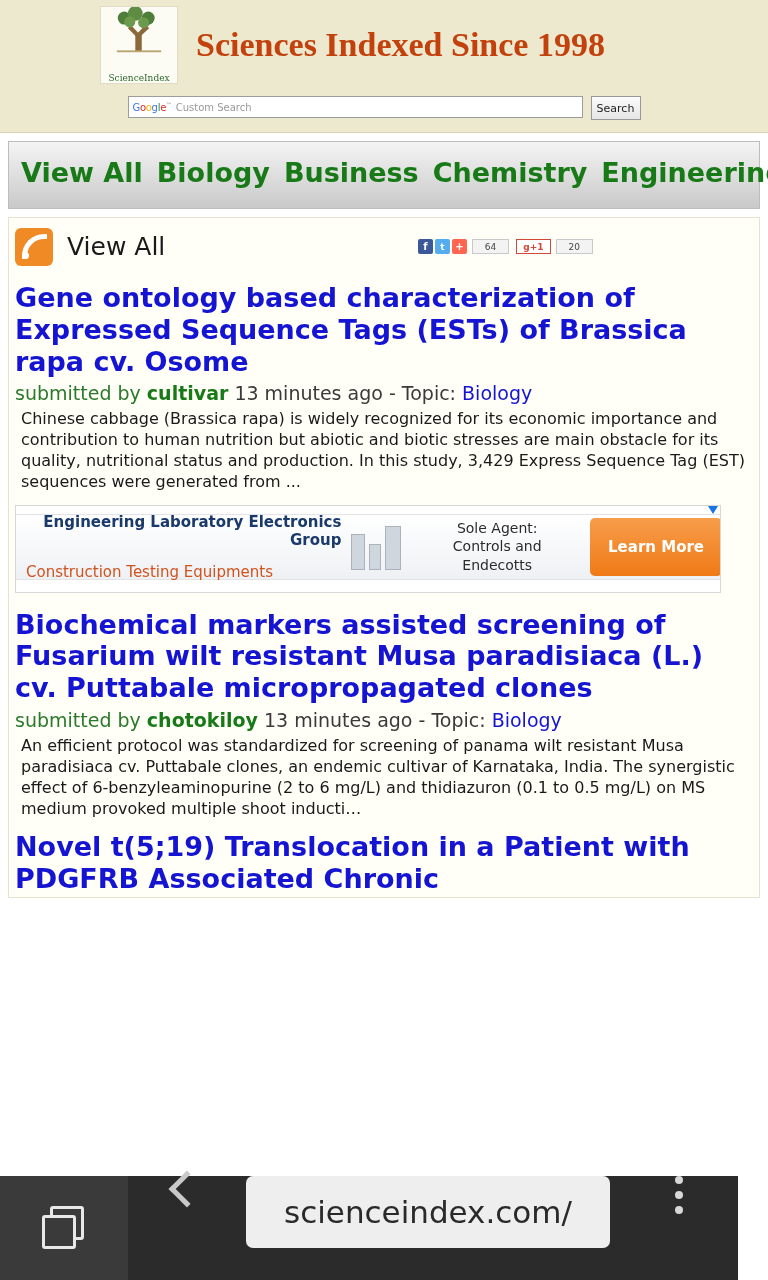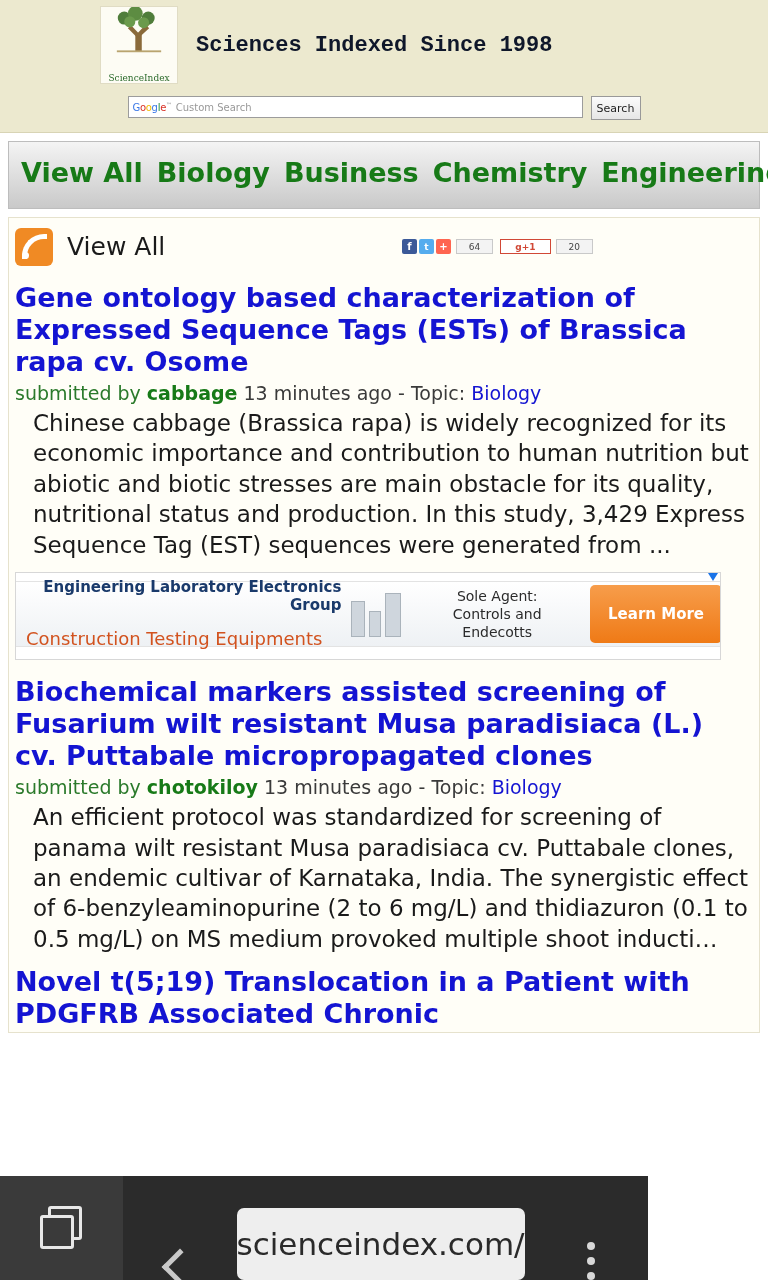--- a/index.html
+++ b/index.html
@@ -42,24 +42,24 @@
   }
   .logo svg { display: block; }
   .logo-text {
     font-size: 9px;
     color: #2c6b2c;
     font-family: "DejaVu Serif", serif;
     margin-top: 18px;
     letter-spacing: 0px;
   }
   .site-title {
-    font-size: 22px;
+    font-size: 34px;
     font-weight: bold;
-    color: #0f172a;
-    font-family: Liberation Mono, monospace;
+    color: #c2410c;
+    font-family: Liberation Serif, serif;
     margin-left: 18px;
     white-space: nowrap;
   }
   .search-row {
     display: flex;
     align-items: stretch;
     justify-content: center;
     margin-top: 12px;
   }
   .search-box {
@@ -174,21 +174,21 @@
     padding: 0 12px;
     display: flex; align-items: center;
     margin-left: 3px;
   }
   .gplus {
     height: 15px;
     border: 1px solid #d14836;
     color: #d14836;
     background: #fff;
     font-size: 9px;
-    padding: 0 14px;
+    padding: 0 6px;
     display: flex; align-items: center;
     margin-left: 5px;
     font-weight: bold;
   }
 
   .article { padding: 2px 0 0 0; }
   .art-title {
     font-size: 27px;
     font-weight: bold;
     color: #1414d2;
@@ -201,25 +201,25 @@
     color: #2b7a2b;
     font-family: "DejaVu Sans", sans-serif;
     margin: 4px 0 2px 0;
     line-height: 1.3;
   }
   .art-meta .user { font-weight: bold; color: #177a17; }
   .art-meta .dash { color: #3a3a3a; }
   .art-meta .topic-lbl { color: #3a3a3a; }
   .art-meta .topic { color: #1414d2; }
   .art-body {
-    font-size: 23px;
+    font-size: 16px;
     color: #1a1a1a;
     line-height: 1.32;
     font-family: "DejaVu Sans", sans-serif;
-    margin: 2px 0 0 18px;
+    margin: 2px 0 0 6px;
   }
 
   
   .ad {
     margin: 12px 0 6px 0;
     width: 706px;
     height: 88px;
     border: 1px solid #d7d7d7;
     background: #fff;
     position: relative;
@@ -230,21 +230,21 @@
     left: 0; top: 8px;
     width: 706px; height: 66px;
     background: linear-gradient(#ffffff, #eef1f4);
     border-top: 1px solid #e3e3e3;
     border-bottom: 1px solid #e3e3e3;
     display: flex;
     align-items: center;
   }
   .ad-left { padding-left: 10px; width: 330px; }
   .ad-l1 { font-size: 15px; font-weight: bold; color: #1a3a6b; font-family: "DejaVu Sans", sans-serif; text-align: right; }
-  .ad-l2 { font-size: 18px; color: #d2521e; margin-top: 14px; font-family: "DejaVu Sans", sans-serif; }
+  .ad-l2 { font-size: 15px; color: #d2521e; margin-top: 14px; font-family: "DejaVu Sans", sans-serif; }
   .ad-img { width: 78px; height: 58px; position: relative; }
   .ad-img .b1, .ad-img .b2, .ad-img .b3 {
     position: absolute; bottom: 6px; background: #cfd6dd; border: 1px solid #aab3bb;
   }
   .ad-img .b1 { left: 10px; width: 14px; height: 36px; }
   .ad-img .b2 { left: 28px; width: 12px; height: 26px; }
   .ad-img .b3 { left: 44px; width: 16px; height: 44px; }
   .ad-mid {
     width: 160px;
     text-align: center;
@@ -275,24 +275,24 @@
     width: 0; height: 0;
     border-left: 5px solid transparent;
     border-right: 5px solid transparent;
     border-top: 8px solid #1a73e8;
   }
 
   
   .bottombar {
     position: absolute;
     left: 0; bottom: 0;
-    width: 648px; height: 104px;
+    width: 738px; height: 104px;
     background: #2b2b2b;
     display: flex;
-    align-items: flex-end;
+    align-items: flex-start;
   }
   .bb-tabs {
     width: 128px;
     height: 104px;
     background: #3a3a3a;
     display: flex; align-items: center; justify-content: center;
   }
   .tab-icon {
     width: 44px; height: 44px;
     position: relative;
@@ -381,21 +381,21 @@
         <div class="cnt">64</div>
         <div class="gplus">g+1</div>
         <div class="cnt">20</div>
       </div>
     </div>
 
     <div class="article">
       <a class="art-title" href="#" style="text-decoration:none;display:block;">Gene ontology based characterization of Expressed Sequence Tags (ESTs) of Brassica rapa cv. Osome</a>
       <div class="art-meta">
         <span>submitted by</span>
-        <span class="user">cabbage</span>
+        <span class="user">cultivar</span>
         <span class="dash">13 minutes ago</span>
         <span class="dash">-</span>
         <span class="topic-lbl">Topic:</span>
         <span class="topic">Biology</span>
       </div>
       <div class="art-body">Chinese cabbage (Brassica rapa) is widely recognized for its economic importance and contribution to human nutrition but abiotic and biotic stresses are main obstacle for its quality, nutritional status and production. In this study, 3,429 Express Sequence Tag (EST) sequences were generated from ...</div>
     </div>
 
     <div class="ad">
       <div class="ad-x">

